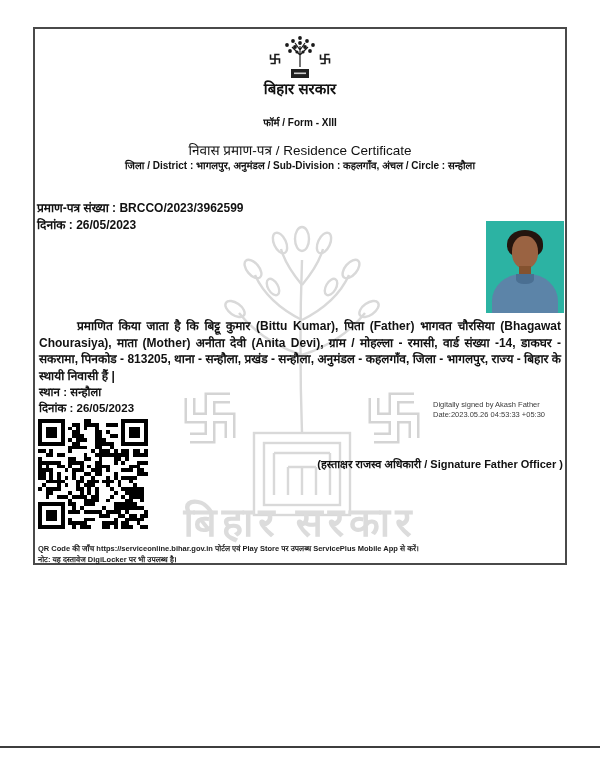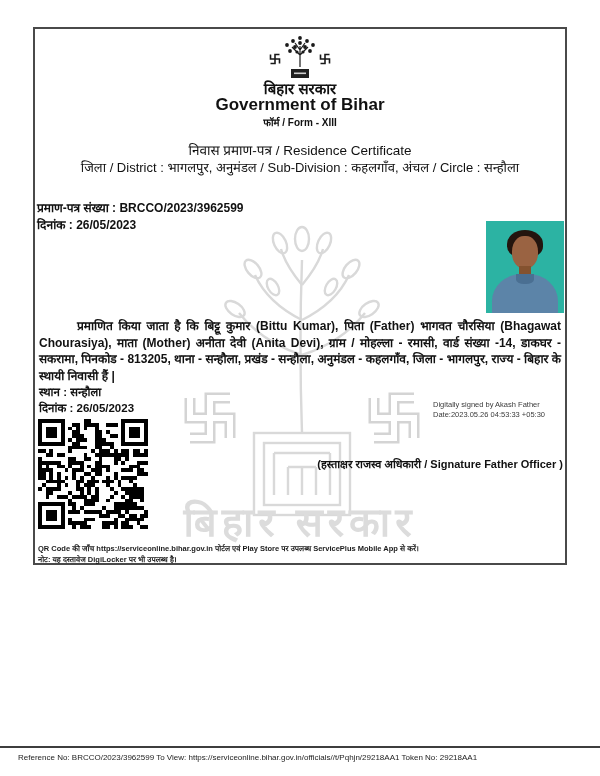--- a/index.html
+++ b/index.html
@@ -12,21 +12,21 @@
   .cert {
     position:absolute; left:33px; top:27px; width:534px; height:538px;
     border:2px solid #4a4a4a; background:transparent;
   }
   .centered { position:absolute; left:0; width:100%; text-align:center; }
   .emblem { position:absolute; left:50%; transform:translateX(-50%); top:5px; z-index:2; }
   .org-hi   { top:49px;  font-size:15px; font-weight:bold; z-index:2; }
   .org-en   { top:66px;  font-size:17px; font-weight:bold; z-index:2; }
   .form-no  { top:86px;  font-size:10px; font-weight:bold; z-index:2; }
   .doc-title{ top:112px; font-size:13.5px; font-weight:normal; z-index:2; }
-  .district { top:129px; font-size:13px; font-weight:normal; z-index:2; }
+  .district { top:129px; font-size:10px; font-weight:bold; z-index:2; }
   .meta-row {
     position:absolute; top:170px; left:2px; right:2px; display:flex;
     justify-content:space-between; font-size:12px; font-weight:bold; z-index:2;flex-direction:column;
   }
   .photo {
     position:absolute; top:192px; right:1px; width:78px; height:92px;
     background:#2cb3a3; overflow:hidden; z-index:2;
   }
   .photo .hair { position:absolute; top:9px;  left:21px; width:36px; height:28px; background:#23150e; border-radius:50% 50% 42% 42%; }
   .photo .face { position:absolute; top:15px; left:26px; width:26px; height:33px; background:#9a6342; border-radius:46% 46% 48% 48%; }
@@ -128,21 +128,20 @@
         <path d="M6 6 V1.5 H10.5 M6 6 H10.5 V10.5 M6 6 V10.5 H1.5 M6 6 H1.5 V1.5" stroke="#1a1a1a" stroke-width="1.6" fill="none"></path>
       </g>
       <g transform="translate(54,19)">
         <path d="M6 6 V1.5 H10.5 M6 6 H10.5 V10.5 M6 6 V10.5 H1.5 M6 6 H1.5 V1.5" stroke="#1a1a1a" stroke-width="1.6" fill="none"></path>
       </g>
       <rect x="26" y="35" width="18" height="9" fill="#1f1f1f"></rect>
       <rect x="29" y="38.5" width="12" height="1.6" fill="#cfcfcf"></rect>
     </svg>
 
     <div class="centered org-hi">बिहार सरकार</div>
-    <div class="centered org-en">Government of Bihar</div>
     <div class="centered form-no">फॉर्म / Form - XIII</div>
     <div class="centered doc-title">निवास प्रमाण-पत्र / Residence Certificate</div>
     <div class="centered district">जिला / District : भागलपुर, अनुमंडल / Sub-Division : कहलगाँव, अंचल / Circle : सन्हौला</div>
 
     <div class="meta-row">
       <span>प्रमाण-पत्र संख्या : BRCCO/2023/3962599</span>
       <span>दिनांक : 26/05/2023</span>
     </div>
 
     <div class="photo">
@@ -511,15 +510,14 @@
     <div class="officer-line">(हस्ताक्षर राजस्व अधिकारी / Signature Father Officer )</div>
 
     <div class="notes">
       <div>QR Code की जाँच https://serviceonline.bihar.gov.in पोर्टल एवं Play Store पर उपलब्ध ServicePlus Mobile App से करें।</div>
       <div>नोट: यह दस्तावेज DigiLocker पर भी उपलब्ध है।</div>
     </div>
 
   </div>
 
   <div class="footer-rule"></div>
-  <div class="footer-text">Reference No: BRCCO/2023/3962599 To View: https://serviceonline.bihar.gov.in/officials//t/Pqhjn/29218AA1 Token No: 29218AA1</div>
 
 </div>
 
 </body></html>

